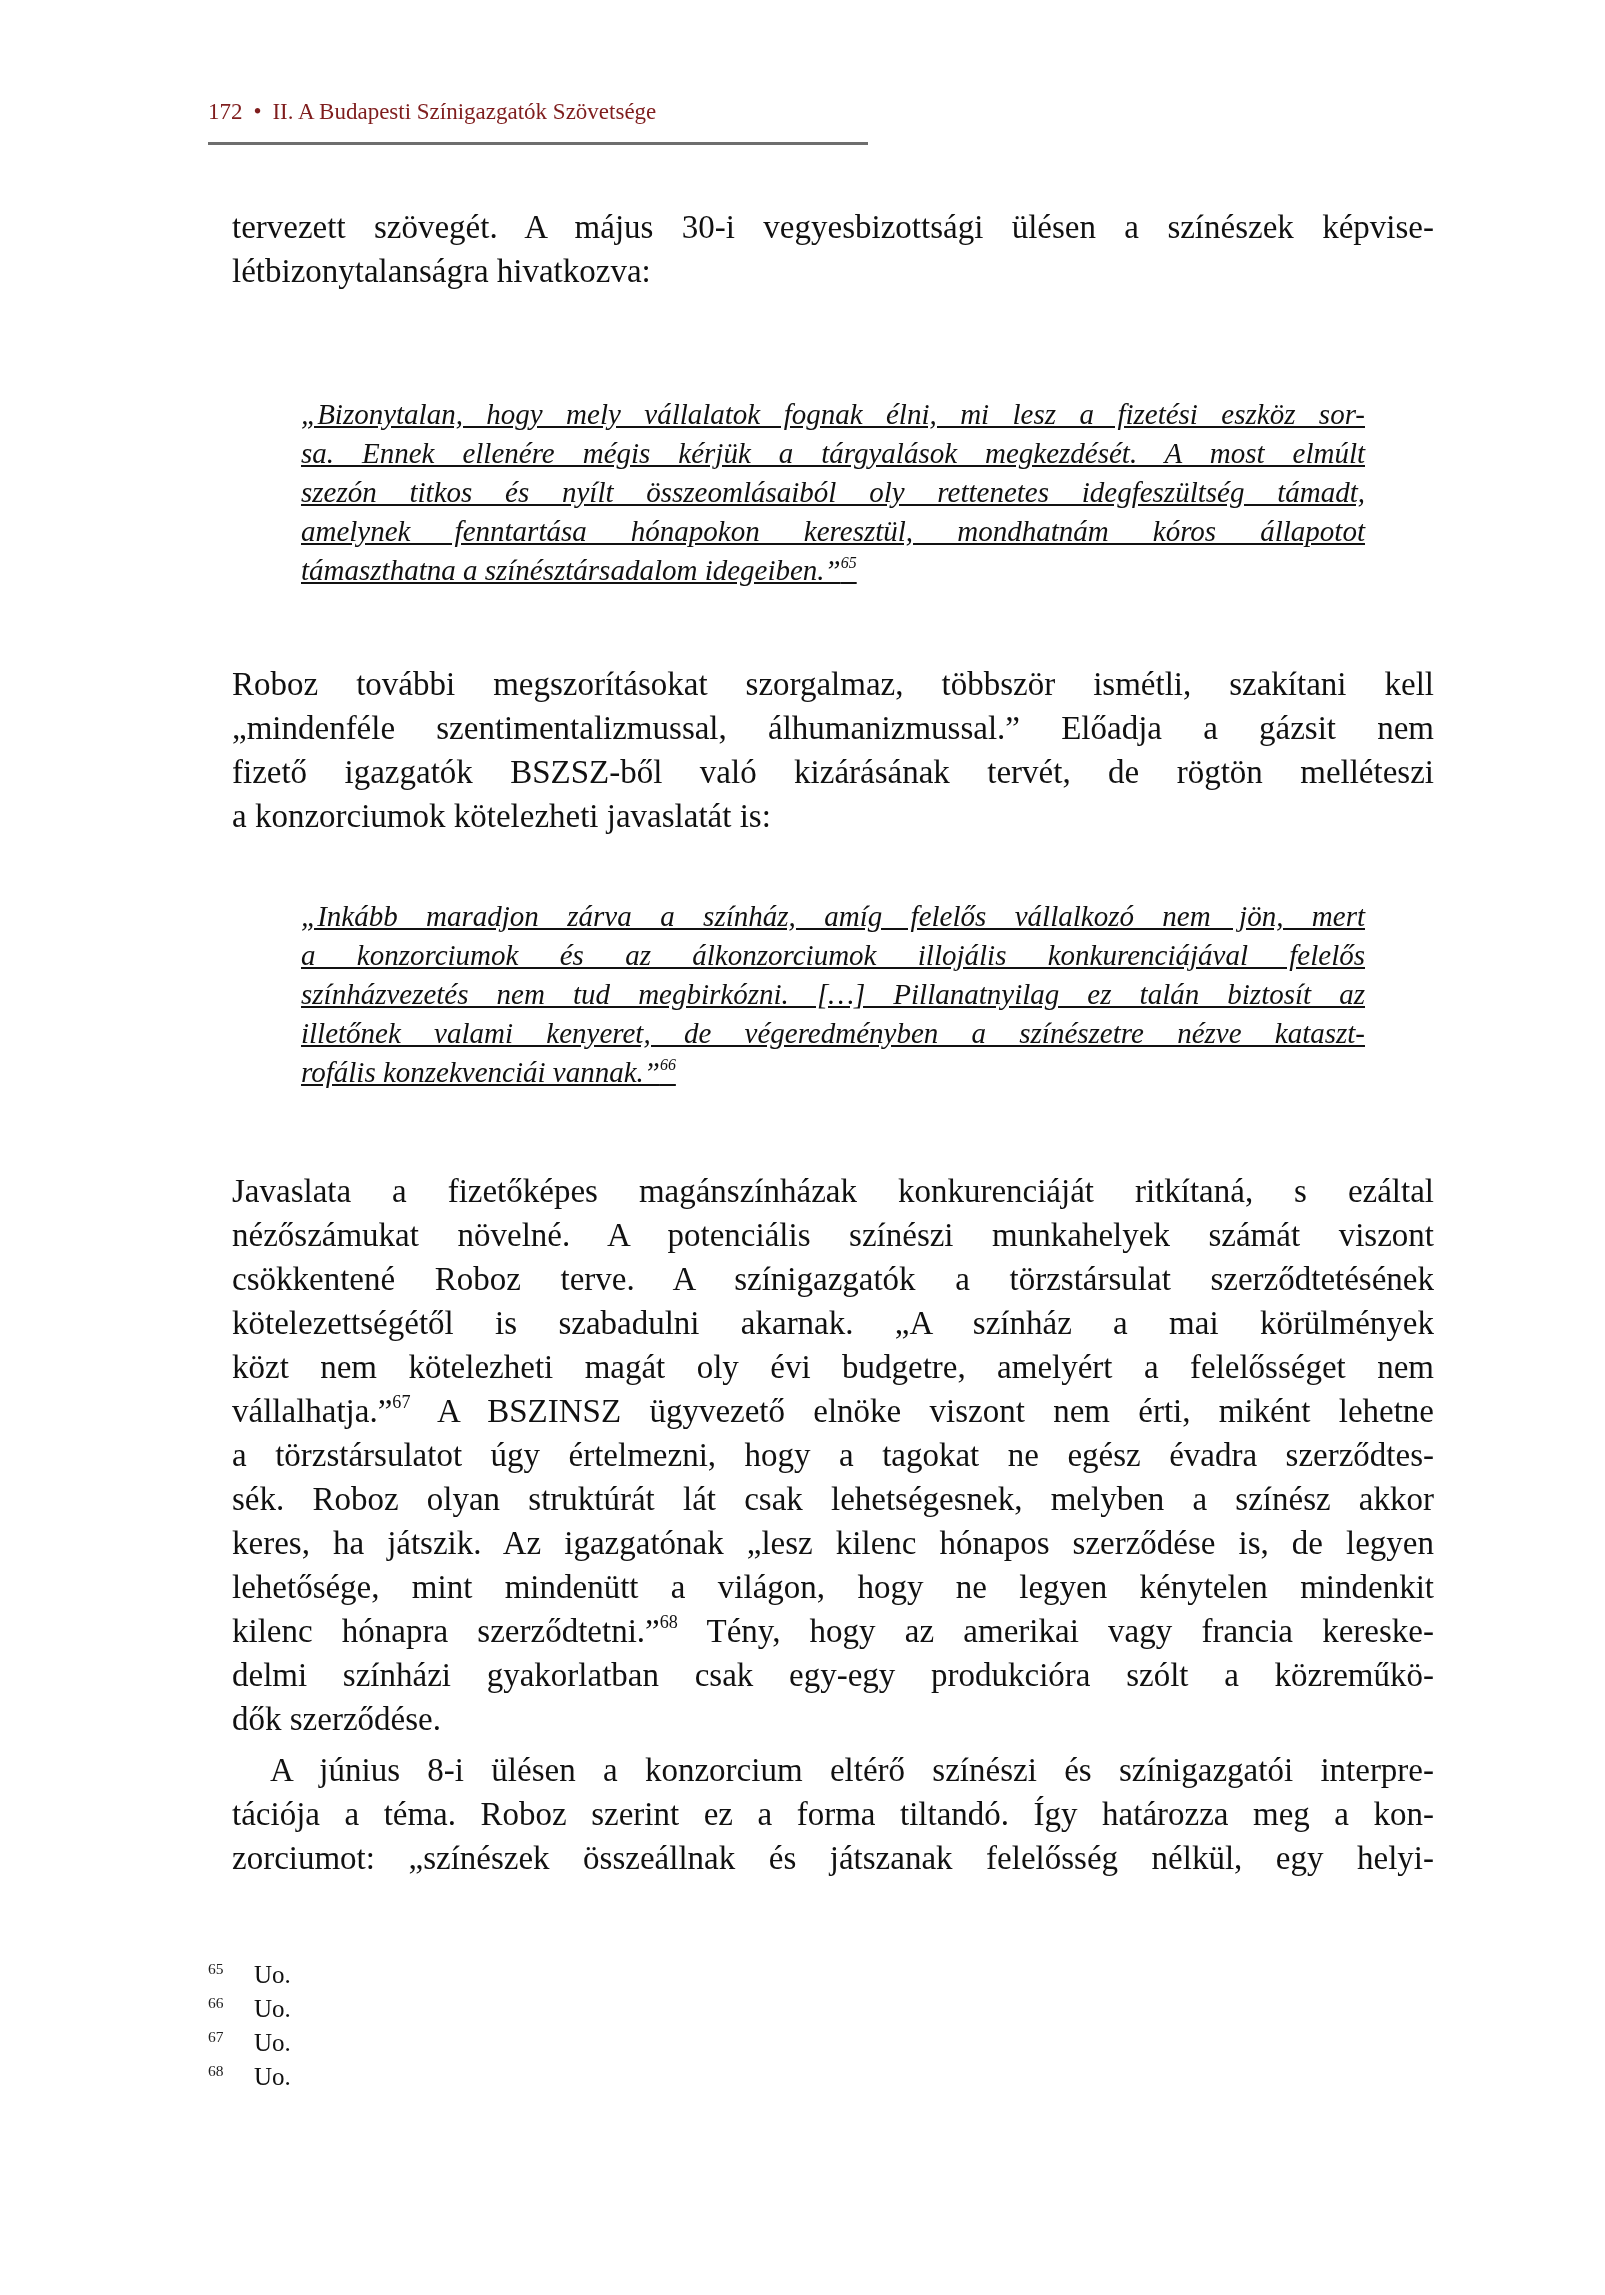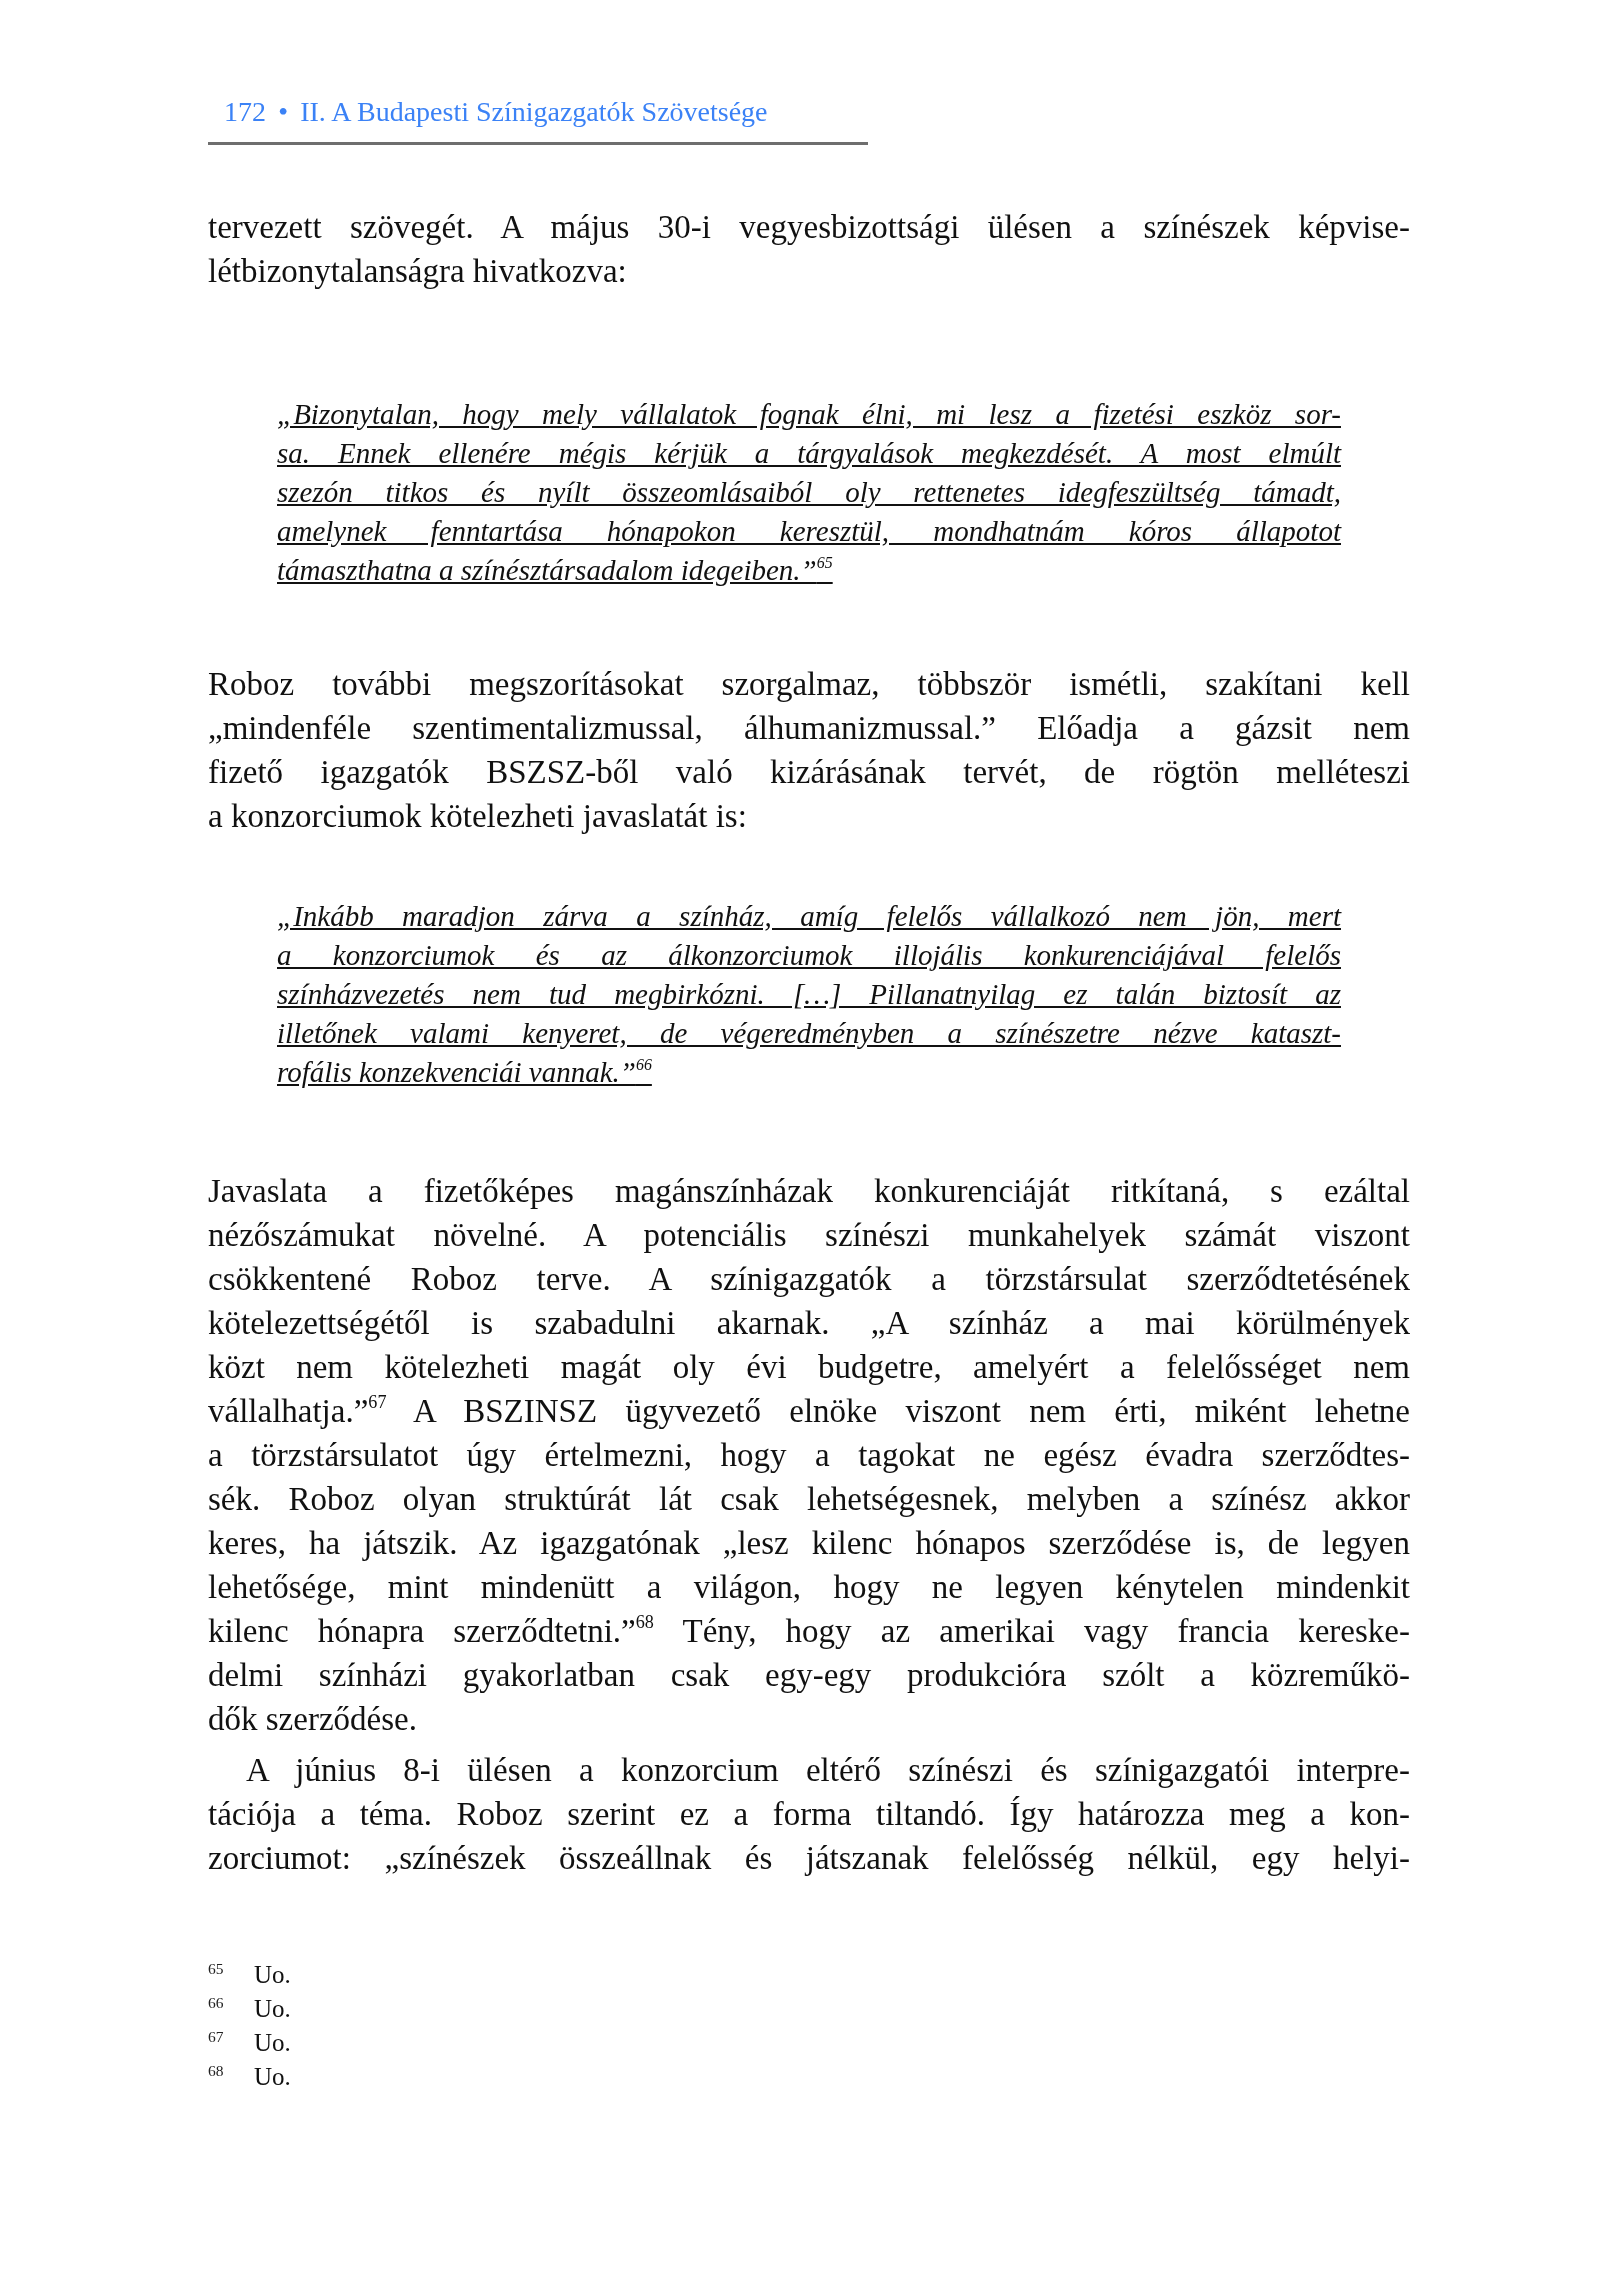--- a/index.html
+++ b/index.html
@@ -1,20 +1,20 @@
 <!DOCTYPE html>
 <html style="font-size:13.8px"><head>
 <meta charset="utf-8">
 <style>
   html, body { margin: 0; padding: 0; background: #ffffff; }
   body { width: 1605px; height: 2295px; position: relative; overflow: hidden; color: #111; font-family: "Liberation Serif", "DejaVu Serif", serif; }
-  .header { position: absolute; left: 208px; top: 93px; font-size: 28px; line-height: 38px; color: #3b82f6; white-space: nowrap; margin-left: 16px; }
+  .header { position: absolute; left: 208px; top: 93px; font-size: 23px; line-height: 38px; color: #7f1d1d; white-space: nowrap; }
   .header .bullet { margin: 0 5.2px; }
   .rule { position: absolute; left: 208px; top: 142px; width: 660px; height: 2.6px; background: #6e6e6e; }
-  .block { position: absolute; }
+  .block { position: absolute; margin-left: 24px; }
   .body-block { left: 208px; width: 1202px; font-size: 33px; line-height: 44px; }
   .quote-block { left: 277px; width: 1064px; font-size: 29px; line-height: 39px; font-style: italic; text-decoration: underline; }
   .line { display: block; white-space: nowrap; text-align: justify; text-align-last: justify; height: 100%; }
   .body-block .line { height: 44px; }
   .quote-block .line { height: 39px; }
   .line.last { text-align-last: left; }
   .line.indent { padding-left: 38px; }
   sup.fn { font-size: 0.55em; vertical-align: 0.75em; line-height: 0; font-style: normal; }
   .quote-block sup.fn { font-style: italic; }
   .footnotes { position: absolute; left: 208px; top: 1958px; font-size: 25px; line-height: 34px; }

